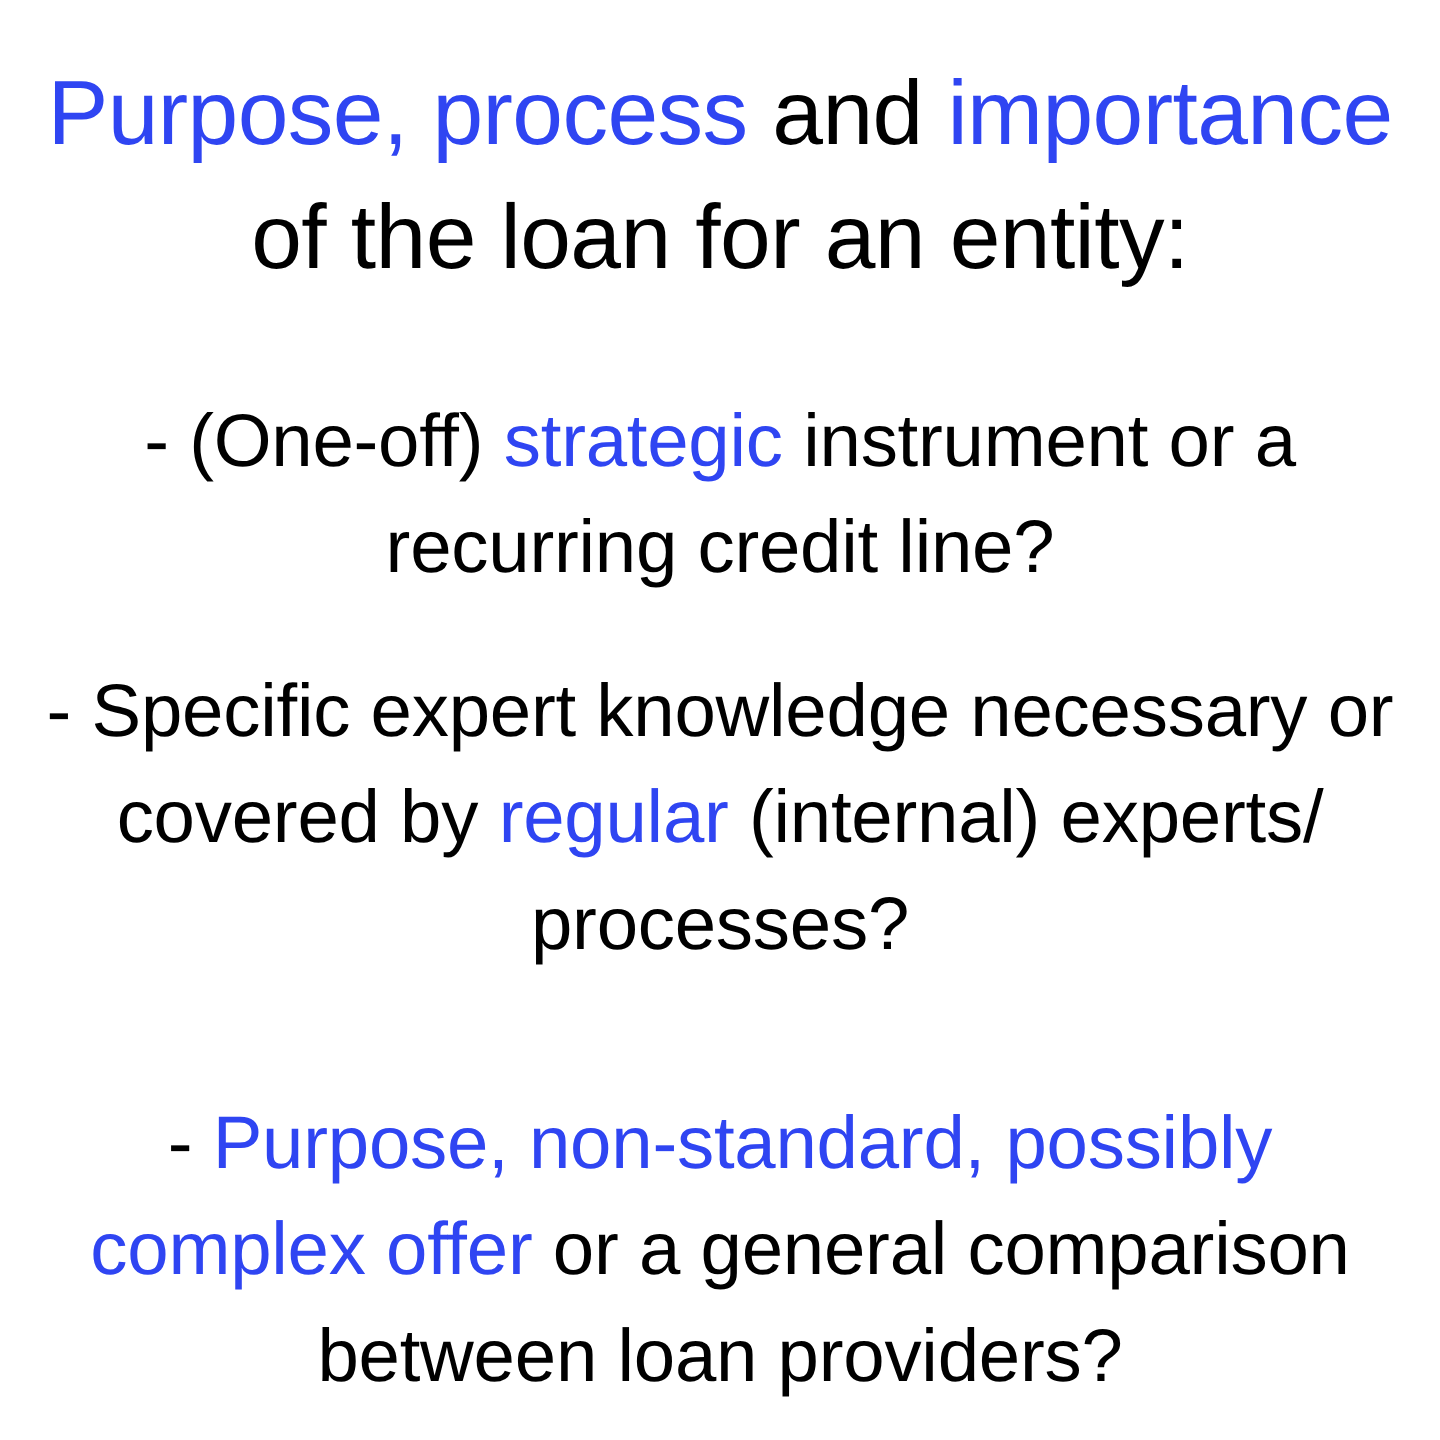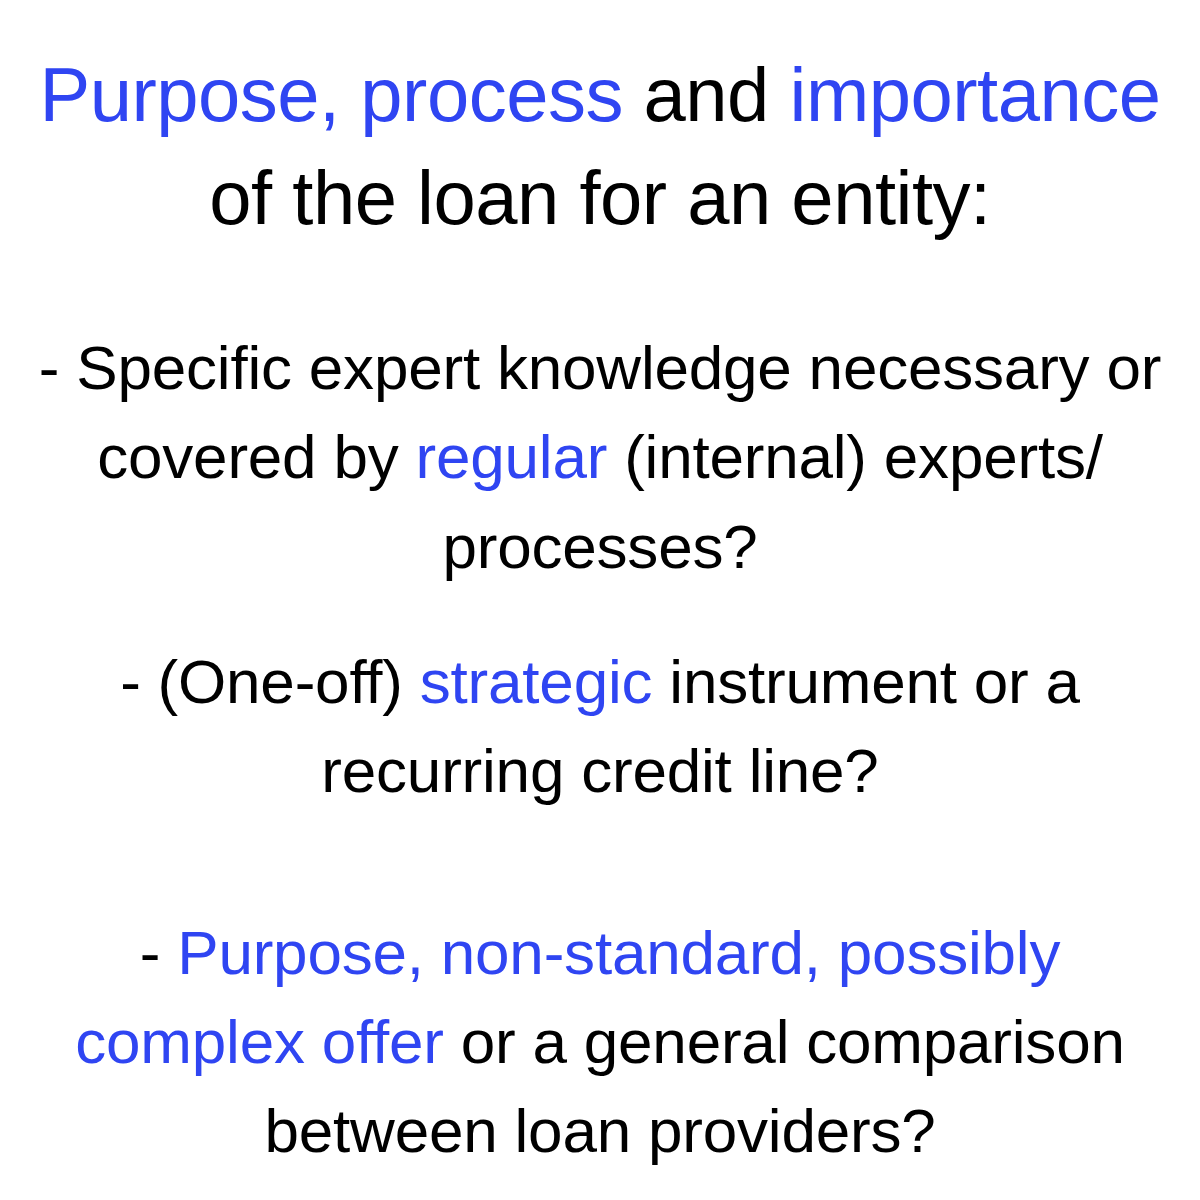--- a/index.html
+++ b/index.html
@@ -70,25 +70,25 @@
 
 <div class="slide">
 
   <h1 class="heading">
     <span class="accent">Purpose, process</span><span> and </span><span class="accent">importance</span><span> of the loan for an entity:</span>
   </h1>
 
   <div class="bullets">
 
     <p class="bullet">
-      <span>- Specific expert knowledge necessary or covered by </span><span class="accent">regular</span><span> (internal) experts/ processes?</span>
+      <span>- (One-off) </span><span class="accent">strategic</span><span> instrument or a recurring credit line?</span>
     </p>
 
     <p class="bullet">
-      <span>- (One-off) </span><span class="accent">strategic</span><span> instrument or a recurring credit line?</span>
+      <span>- Specific expert knowledge necessary or covered by </span><span class="accent">regular</span><span> (internal) experts/ processes?</span>
     </p>
 
     <p class="bullet gap-large">
       <span>-  </span><span class="accent">Purpose, non-standard, possibly complex offer</span><span> or a general comparison between loan providers?</span>
     </p>
 
   </div>
 </div>
 
 </body></html>

